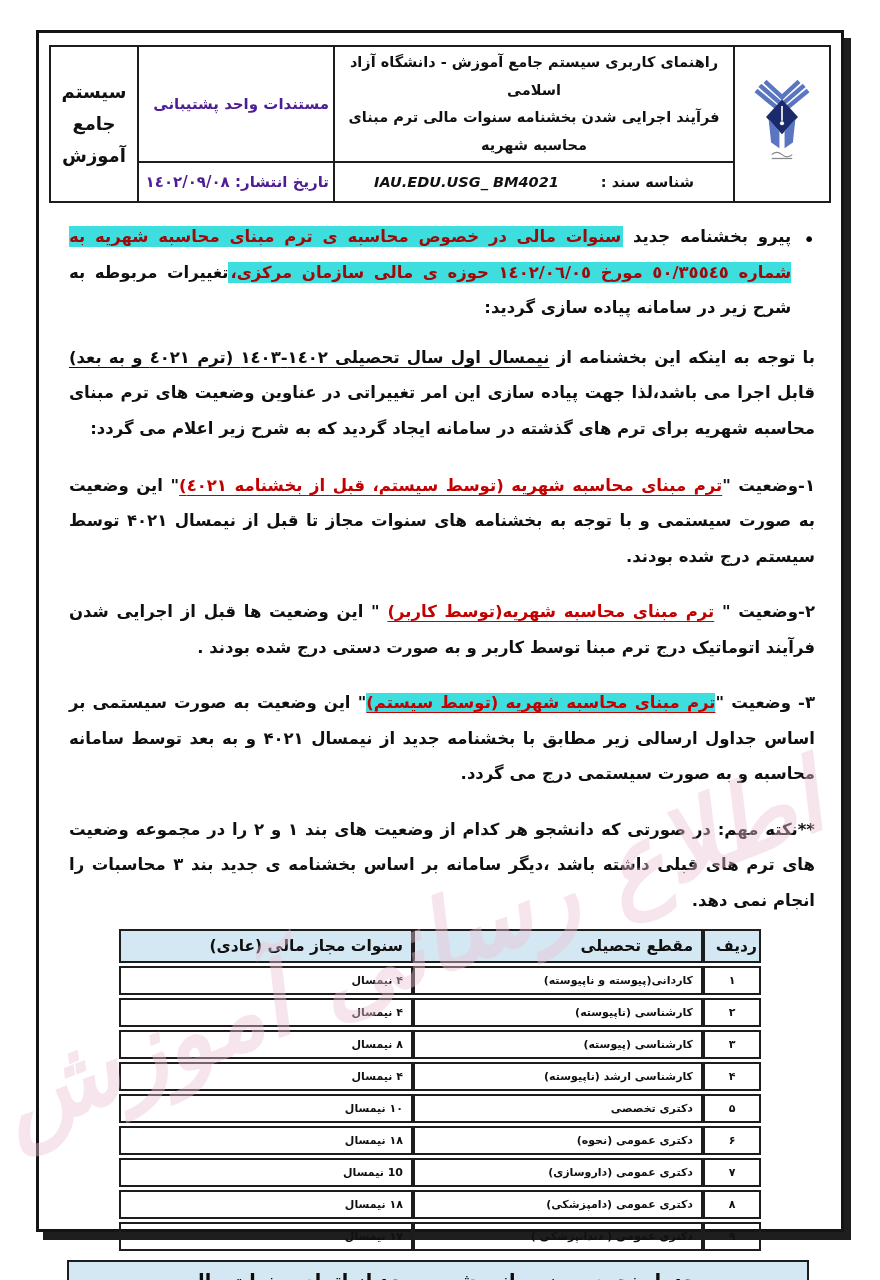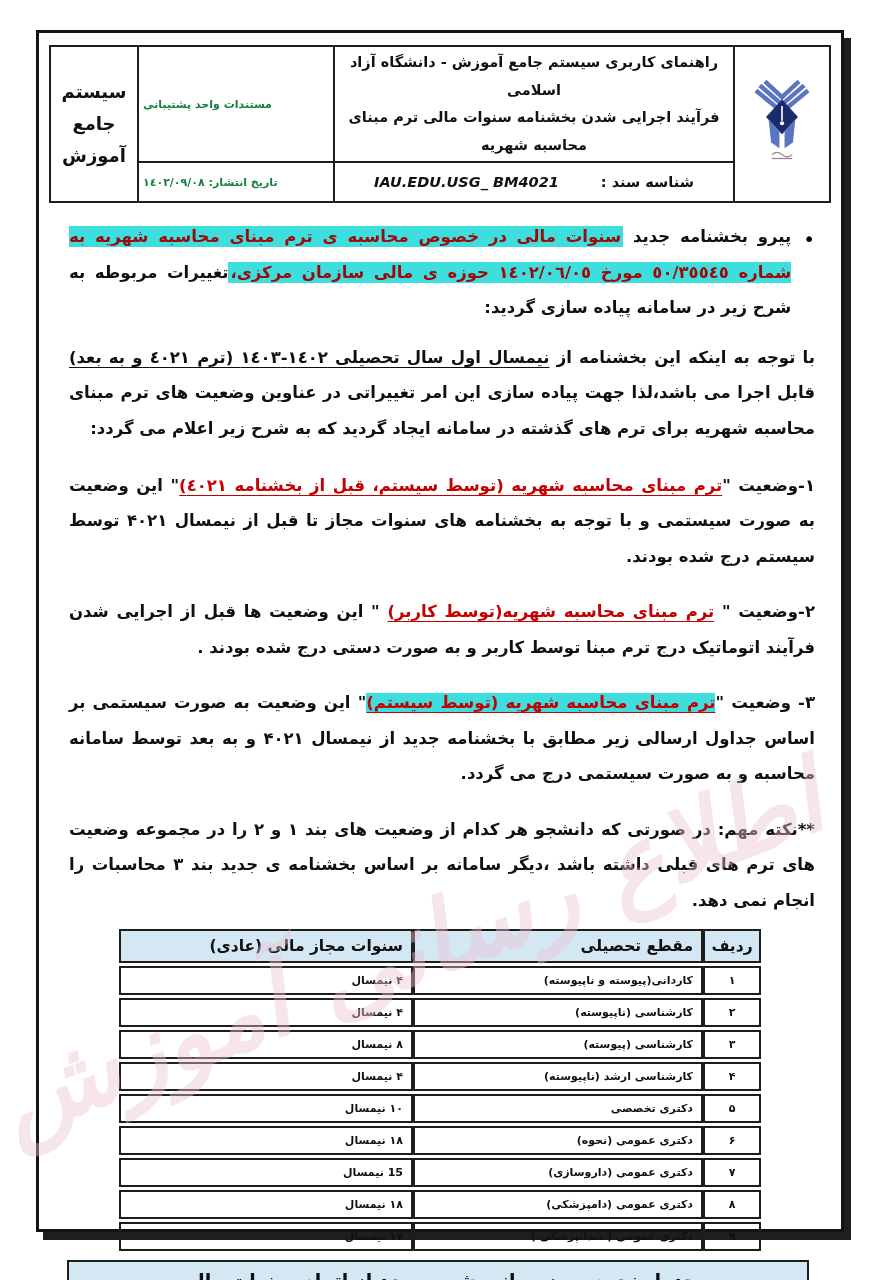--- a/index.html
+++ b/index.html
@@ -15,21 +15,21 @@
   }
 
   
   table.hdr{ width:100%; border-collapse:collapse; table-layout:fixed; }
   table.hdr td{ border:2px solid #1d1d1d; vertical-align:middle; padding:2px 4px; }
   .hdr-logo-cell{ width:96px; text-align:center; }
   .hdr-main-cell{ text-align:center; }
   .hdr-title{ font-weight:bold; font-size:14.5px; line-height:1.9; color:#111; }
   .hdr-docid{ display:flex; align-items:center; justify-content:center; gap:42px;
               font-weight:bold; font-size:14.5px; height:34px; color:#111;}
-  .hdr-sub{ width:196px; text-align:left; font-weight:bold; font-size:11px; color:#15803d;}
+  .hdr-sub{ width:196px; text-align:right; font-weight:bold; font-size:15px; color:#4c1d95;}
   .hdr-side{ width:88px; text-align:center; font-weight:bold; font-size:18px; line-height:1.8; color:#111;}
   .ltr{ direction:ltr; unicode-bidi:isolate;font-style:italic; }
 
   
   .bodytext{ padding:0 16px 0 20px; }
   .para{ font-size:16.5px; font-weight:bold; color:#101010; text-align:justify;
          line-height:2.15; margin-top:14px; }
   .bullet-row{ display:flex; margin-top:16px; }
   .bullet-glyph{ font-size:20px; line-height:2; margin-left:12px; }
   .hl{ background:var(--hl); color:var(--red-dark); padding:1px 2px; }
@@ -38,21 +38,21 @@
   .black-emph{ text-decoration:underline; text-underline-offset:4px; }
 
   
   table.t{ border-collapse:separate; border-spacing:0 3px; }
   table.t td, table.t th{ border:2px solid #1d1d1d; font-weight:bold; color:#101010; }
   table.t1{ width:642px; margin:8px auto 0; table-layout:fixed; }
   table.t1 th{ background:var(--thbg); font-size:15.5px; height:34px; }
   table.t1 td{ font-size:11px; height:29px; padding:1px 8px; text-align:right; }
   table.t1 td:first-child, table.t1 th:first-child{ text-align:center; padding:1px 2px; }
   table.t1 th{ text-align:right; padding:2px 8px; }
-  table.t1 th:first-child{ text-align:center; }
+  table.t1 th:first-child{ text-align:right; }
 
   table.t2{ width:742px; margin:6px 22px 0 auto; table-layout:fixed; }
   table.t2 caption{ border:2px solid #1d1d1d; background:var(--thbg);
         font-weight:bold; font-size:19px; color:#0d0d0d; padding:7px 4px; caption-side:top; }
 
   
   .watermark{
     position:absolute; top:860px; right:40px; z-index:9; pointer-events:none;
     font-size:100px; font-weight:bold; white-space:nowrap; letter-spacing:4px;
     color:var(--wm); opacity:.42; transform:rotate(-21deg); transform-origin:60% 50%;
@@ -177,21 +177,21 @@
             <td>۱۰ نیمسال</td>
           </tr>
           <tr>
             <td>۶</td>
             <td>دکتری عمومی (نحوه)</td>
             <td>۱۸ نیمسال</td>
           </tr>
           <tr>
             <td>۷</td>
             <td>دکتری عمومی (داروسازی)</td>
-            <td>15 نیمسال</td>
+            <td>10 نیمسال</td>
           </tr>
           <tr>
             <td>۸</td>
             <td>دکتری عمومی (دامپزشکی)</td>
             <td>۱۸ نیمسال</td>
           </tr>
           <tr>
             <td>۹</td>
             <td>دکتری عمومی ( دندانپزشکی )</td>
             <td>۱۷ نیمسال</td>

